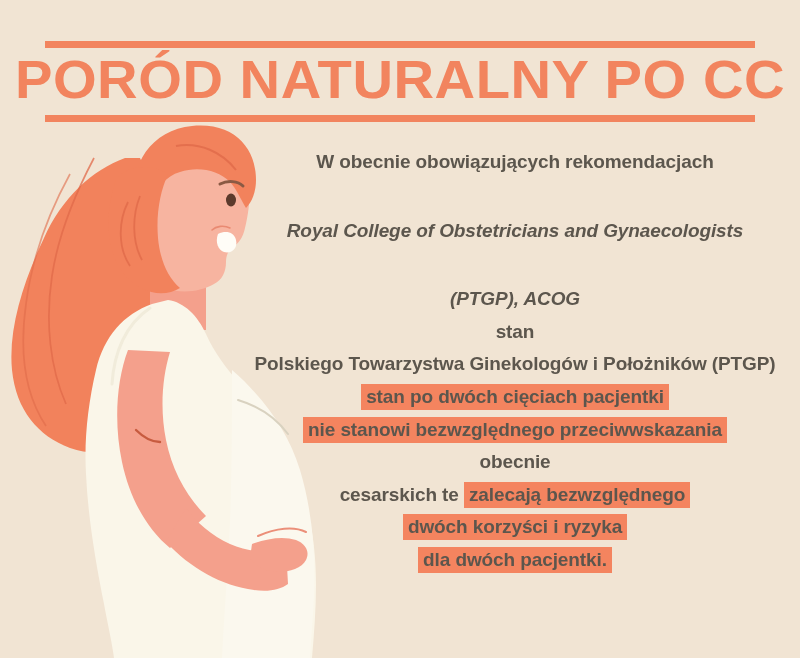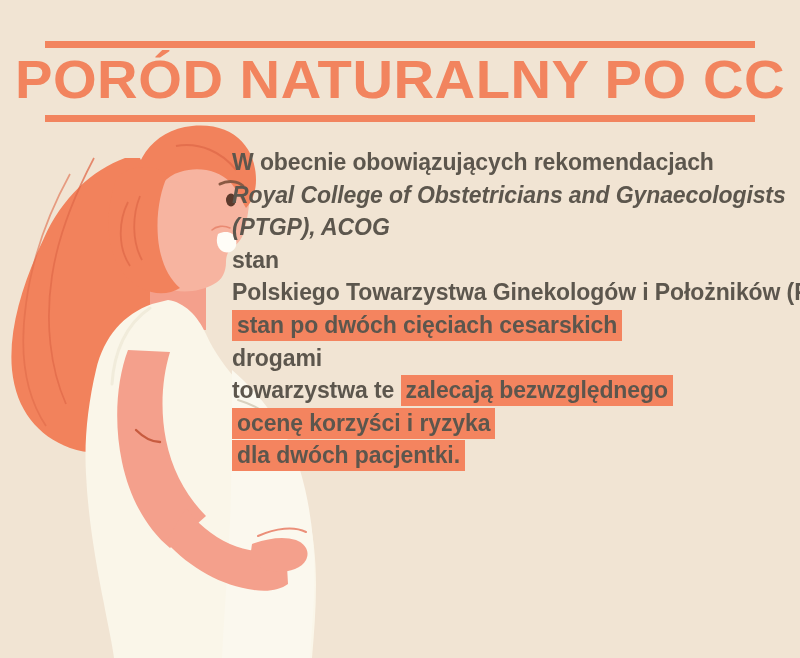--- a/index.html
+++ b/index.html
@@ -69,30 +69,31 @@
     height: 540px;
   }
   .illustration svg { display: block; }
 
   
   .copy {
     position: absolute;
     left: 232px;
     top: 146px;
     width: 566px;
+    text-align: center;
     color: #5c564d;
     font-family: "Liberation Sans", sans-serif;
     font-weight: bold;
-    font-size: 23px;
+    font-size: 19px;
     line-height: 32.6px;
     letter-spacing: -0.1px;
   }
 
   .copy .line { white-space: nowrap; }
-  .copy .italic { font-style: italic; }
+  .copy .italic { font-style: italic; margin-top: 36px; }
 
   .hl {
     background: #f4845f;
     color: #5c564d;
     padding: 2px 5px 3px 5px;
     box-decoration-break: clone;
     -webkit-box-decoration-break: clone;
   }
 </style>
 </head>
@@ -193,27 +194,28 @@
     <div class="line">W obecnie obowiązujących rekomendacjach</div>
 
     <div class="line italic">Royal College of Obstetricians and Gynaecologists</div>
 
     <div class="line italic">(PTGP), ACOG</div>
 
     <div class="line">stan</div>
 
     <div class="line">Polskiego Towarzystwa Ginekologów i Położników (PTGP)</div>
 
-    <div class="line"><span class="hl">stan po dwóch cięciach cesarskich</span></div>
-
-
-
-    <div class="line">drogami</div>
-
-    <div class="line"><span>towarzystwa te </span><span class="hl">zalecają bezwzględnego</span></div>
-
-    <div class="line"><span class="hl">ocenę korzyści i ryzyka</span></div>
+    <div class="line"><span class="hl">stan po dwóch cięciach pacjentki</span></div>
+
+    <div class="line"><span class="hl">nie stanowi bezwzględnego przeciwwskazania</span></div>
+
+
+    <div class="line">obecnie</div>
+
+    <div class="line"><span>cesarskich te </span><span class="hl">zalecają bezwzględnego</span></div>
+
+    <div class="line"><span class="hl">dwóch korzyści i ryzyka</span></div>
 
     <div class="line"><span class="hl">dla dwóch pacjentki.</span></div>
 
   </div>
 
 </div>
 
 </body></html>

